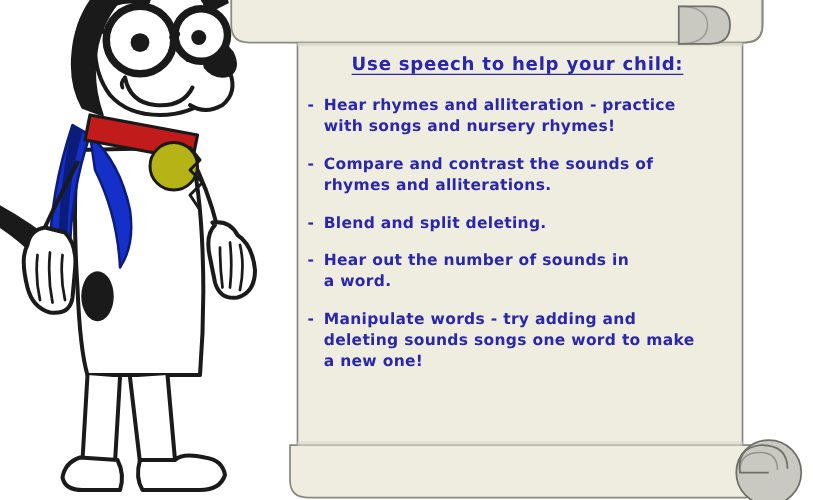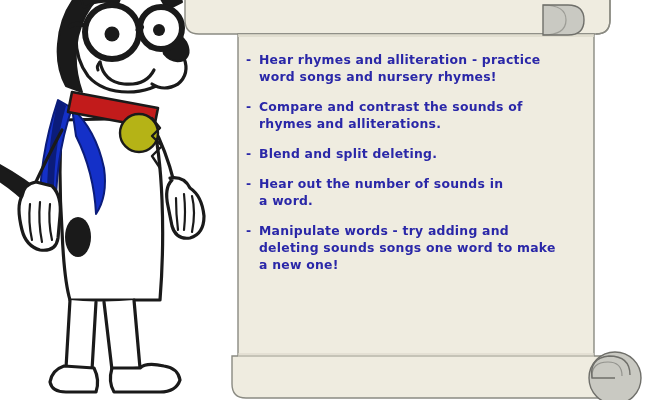--- a/index.html
+++ b/index.html
@@ -94,27 +94,28 @@
     <g>
       <circle cx="615" cy="378" r="26" fill="#c9c9c2" stroke="#6f6f6a" stroke-width="1.4"></circle>
       <path d="M 615 378 L 592 378 Q 589 358 609 356 Q 630 356 630 375" fill="#c9c9c2" stroke="#6f6f6a" stroke-width="1.4"></path>
       <path d="M 592 378 Q 591 362 608 362 Q 622 362 622 376" fill="none" stroke="#6f6f6a" stroke-width="1.2" opacity="0.6"></path>
     </g>
 
     <path d="M 596 -20 Q 610 -20 610 -6 L 610 20 Q 610 34 596 34" fill="none" stroke="#8a8a82" stroke-width="1.4"></path>
   </svg>
 
   <div id="scroll-text-layer">
+    <div class="scroll-title">Use speech to help your child:</div>
 
     <ul class="bullet-list">
 
       <li class="bullet-item">
         <span class="bullet-dash">-</span>
         <span class="bullet-text">Hear rhymes and alliteration - practice
-word songs and nursery rhymes!</span>
+with songs and nursery rhymes!</span>
       </li>
 
       <li class="bullet-item">
         <span class="bullet-dash">-</span>
         <span class="bullet-text">Compare and contrast the sounds of
 rhymes and alliterations.</span>
       </li>
 
       <li class="bullet-item">
         <span class="bullet-dash">-</span>

